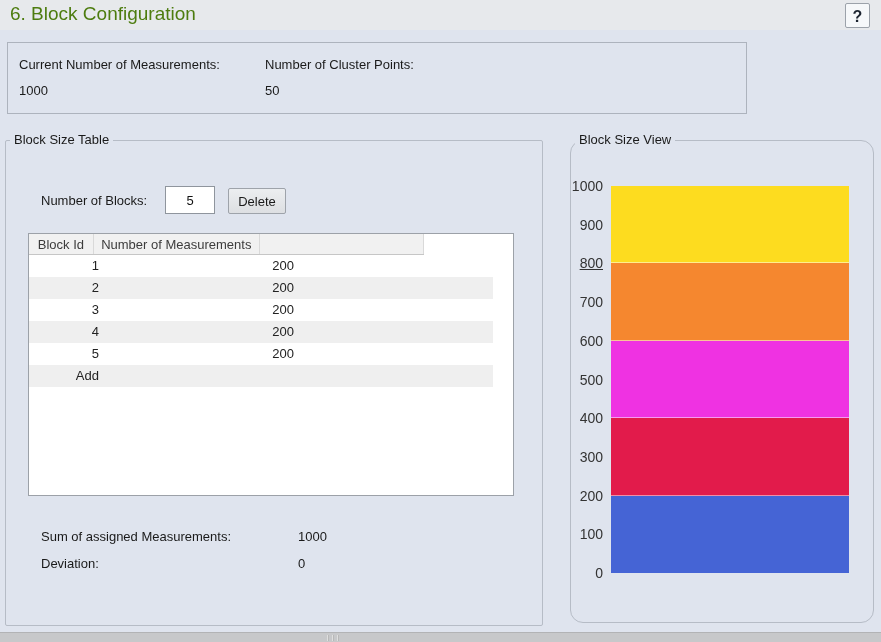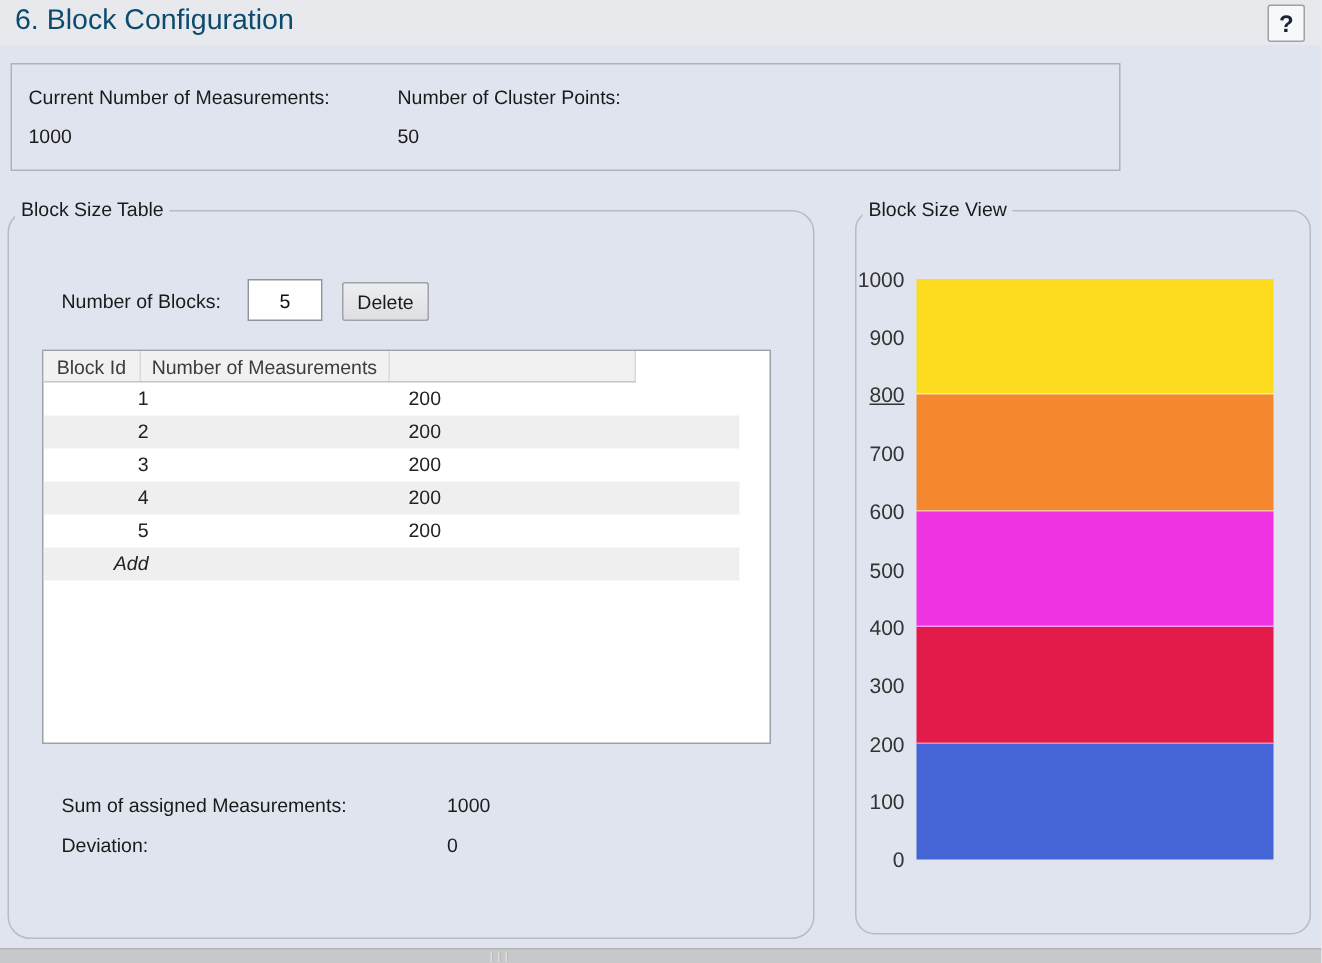--- a/index.html
+++ b/index.html
@@ -4,33 +4,33 @@
 <style>
   html,body { margin:0; padding:0; background:#f0f0f0; }
   * { box-sizing:border-box; }
   .app {
     position:relative; width:881px; height:642px;
     background:#DFE4EE; overflow:hidden;
     font-family:"Liberation Sans", sans-serif; color:#1a1a1a;
   }
   
   .titlebar { position:absolute; left:0; top:0; width:100%; height:30px; background:#E7E9EC; }
-  .title { position:absolute; left:10px; top:3px; font-size:19px; color:#0c4a6e; white-space:nowrap; }
+  .title { position:absolute; left:10px; top:3px; font-size:19px; color:#4d7c0f; white-space:nowrap; }
   .help-btn {
     position:absolute; right:11px; top:3px; width:25px; height:25px;
     background:#F6F8FA; border:1px solid #9CA2AA; border-radius:2px;
     font-size:16px; font-weight:bold; color:#1c2430; text-align:center; line-height:23px;
     cursor:default;
   }
   
   .info-panel { position:absolute; left:7px; top:42px; width:740px; height:72px; border:1px solid #ADB3BD; }
   .info-label { position:absolute; font-size:13px; color:#1a1a1a; white-space:nowrap; }
   
   .groupbox { position:absolute; border:1px solid #B6BCC6; border-radius:2px; }
-  .gb-left  { left:5px;  top:140px; width:538px; height:486px;border-radius:15px; }
+  .gb-left  { left:5px;  top:140px; width:538px; height:486px; }
   .gb-right { left:570px; top:140px; width:304px; height:483px;border-radius:13px; }
   .gb-title {
     position:absolute; top:-9px; left:4px; padding:0 4px;
     background:#DFE4EE; font-size:13px; color:#1a1a1a; white-space:nowrap;
   }
   
   .lbl { position:absolute; font-size:13px; white-space:nowrap; }
   .num-blocks-input {
     position:absolute; left:159px; top:45px; width:50px; height:28px;
     border:1px solid #8F959D; background:#fff; text-align:center;
@@ -49,21 +49,21 @@
   .thead { display:flex; width:395px; height:21px; background:#F1F1F1; border-bottom:1px solid #C6C6C6; }
   .th {
     display:flex; align-items:center; justify-content:center;
     font-size:13px; color:#3C3C3C; border-right:1px solid #D9D9D9; height:100%;
   }
   .th-id { width:76px; } .th-meas { width:195px; } .th-fill { width:193px; }
   .tr { display:flex; width:464px; height:22px; font-size:13px; color:#222; }
   .tr.alt { background:#EFEFEF; }
   .td-id   { width:76px;  text-align:right; padding-right:6px; line-height:22px; }
   .td-meas { width:195px; text-align:right; padding-right:6px; line-height:22px; }
-  .tr.add-row .td-id { font-style:italic; }
+  .tr.add-row .td-id { }
   
   .sum-val { position:absolute; font-size:13px; }
   
   .yaxis { position:absolute; left:0; top:45px; width:34px; height:387px; }
   .ytick {
     position:absolute; right:2px; width:100%; text-align:right;
     font-size:14px; color:#333; transform:translateY(50%); line-height:14px;
   }
   .chart-plot {
     position:absolute; left:40px; top:45px; width:238px; height:387px;

